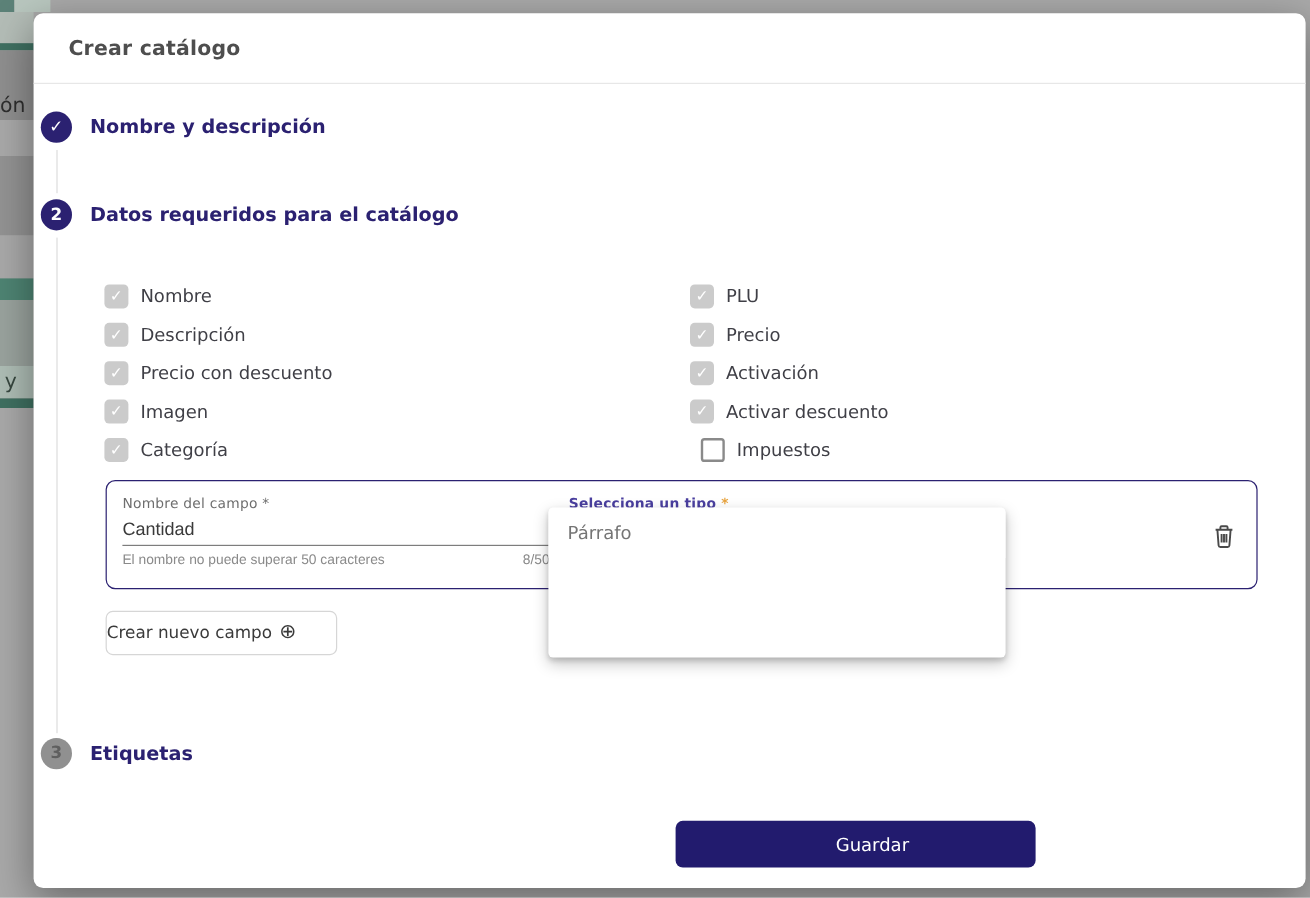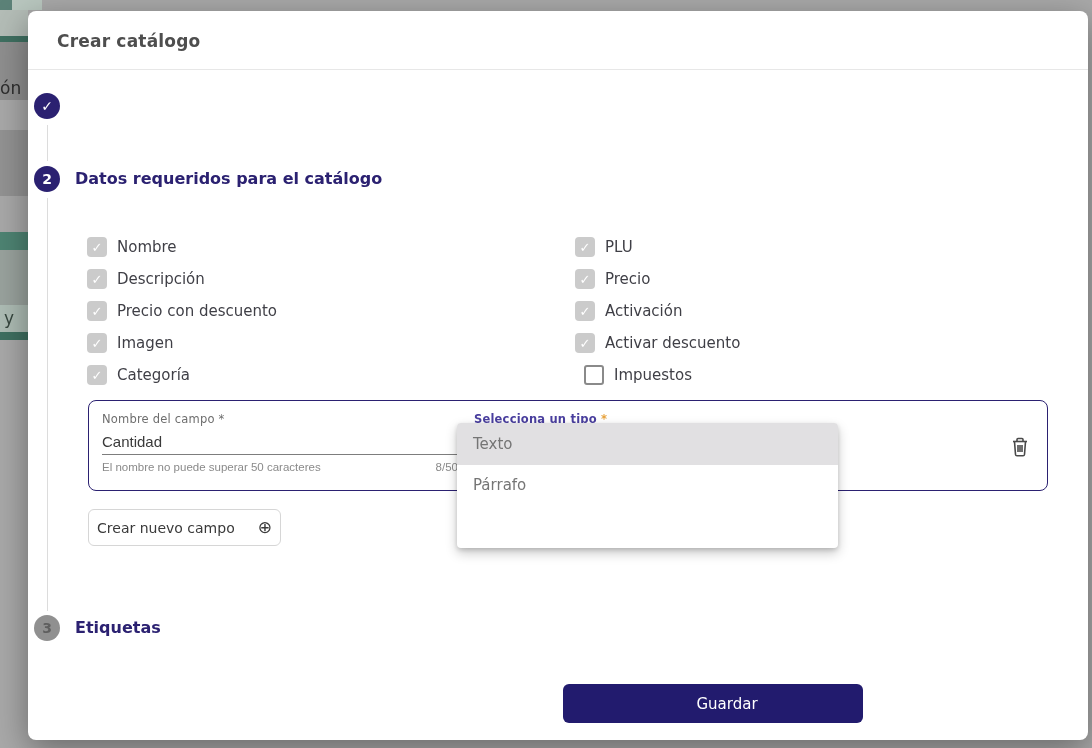--- a/index.html
+++ b/index.html
@@ -94,21 +94,21 @@
     font-size:15px; color:#757575; cursor:pointer; background:#fff;
   }
   .type-opt.selected { background:#e1e0e2; }
   .type-opt.hovered  { background:#f5f4f5; }
 
   
   .create-field-btn {
     position:absolute; left:60px; top:498px; width:193px; height:37px;
     background:#fff; border:1px solid #d6d6d6; border-radius:6px;
     font-family:"DejaVu Sans", sans-serif; font-size:14px; color:#3a3a3a;
-    display:flex; align-items:center; justify-content:center; gap:23px; cursor:pointer;
+    display:flex; align-items:center; justify-content:flex-start; gap:6px; cursor:pointer;
   }
   .plus-icon { font-size:17px; line-height:1; color:#3a3a3a; }
   .footer-btn {
     position:absolute; top:673px; height:39px; border-radius:6px;
     font-family:"DejaVu Sans", sans-serif; font-size:15px; cursor:pointer;
     display:flex; align-items:center; justify-content:center;
   }
   .cancel-btn {
     left:247px; width:264px; background:#fff; color:#bdbdbd;
     border:1px solid #ececec; box-shadow:0 1px 3px rgba(0,0,0,0.08);
@@ -137,20 +137,21 @@
 
 <div class="modal">
 
   <div class="modal-header">
     <div class="modal-title">Crear catálogo</div>
   </div>
 
   <div class="step-circle" style="left:6px;top:82px;">
     <span>✓</span>
   </div>
+  <div class="step-label" style="top:85px;">Nombre y descripción</div>
   <div class="connector" style="top:114px;height:36px;"></div>
 
   <div class="step-circle" style="left:6px;top:155px;">
     <span>2</span>
   </div>
   <div class="step-label" style="top:158px;">Datos requeridos para el catálogo</div>
   <div class="connector" style="top:187px;height:413px;"></div>
 
   <div class="cb-row" style="left:59px;top:225px;">
     <span class="cb checked-disabled">
@@ -227,21 +228,20 @@
           <path d="M7 5.5 V3.5 a1 1 0 0 1 1-1 h4 a1 1 0 0 1 1 1 V5.5"></path>
         <path d="M4.5 5.5 l1 13 a1.5 1.5 0 0 0 1.5 1.3 h6 a1.5 1.5 0 0 0 1.5-1.3 l1-13"></path>
         <path d="M8 9 v7"></path>
           <path d="M10 9 v7"></path>
           <path d="M12 9 v7"></path>
       </svg>
     </button>
   </div>
 
   <div class="type-menu">
-    <div class="type-opt selected">Texto</div>
     <div class="type-opt">Párrafo</div>
   </div>
 
   <button class="create-field-btn">
     <span>Crear nuevo campo</span>
     <span class="plus-icon">⊕</span>
   </button>
 
   <div class="step-circle pending" style="left:6px;top:604px;">
     <span>3</span>

